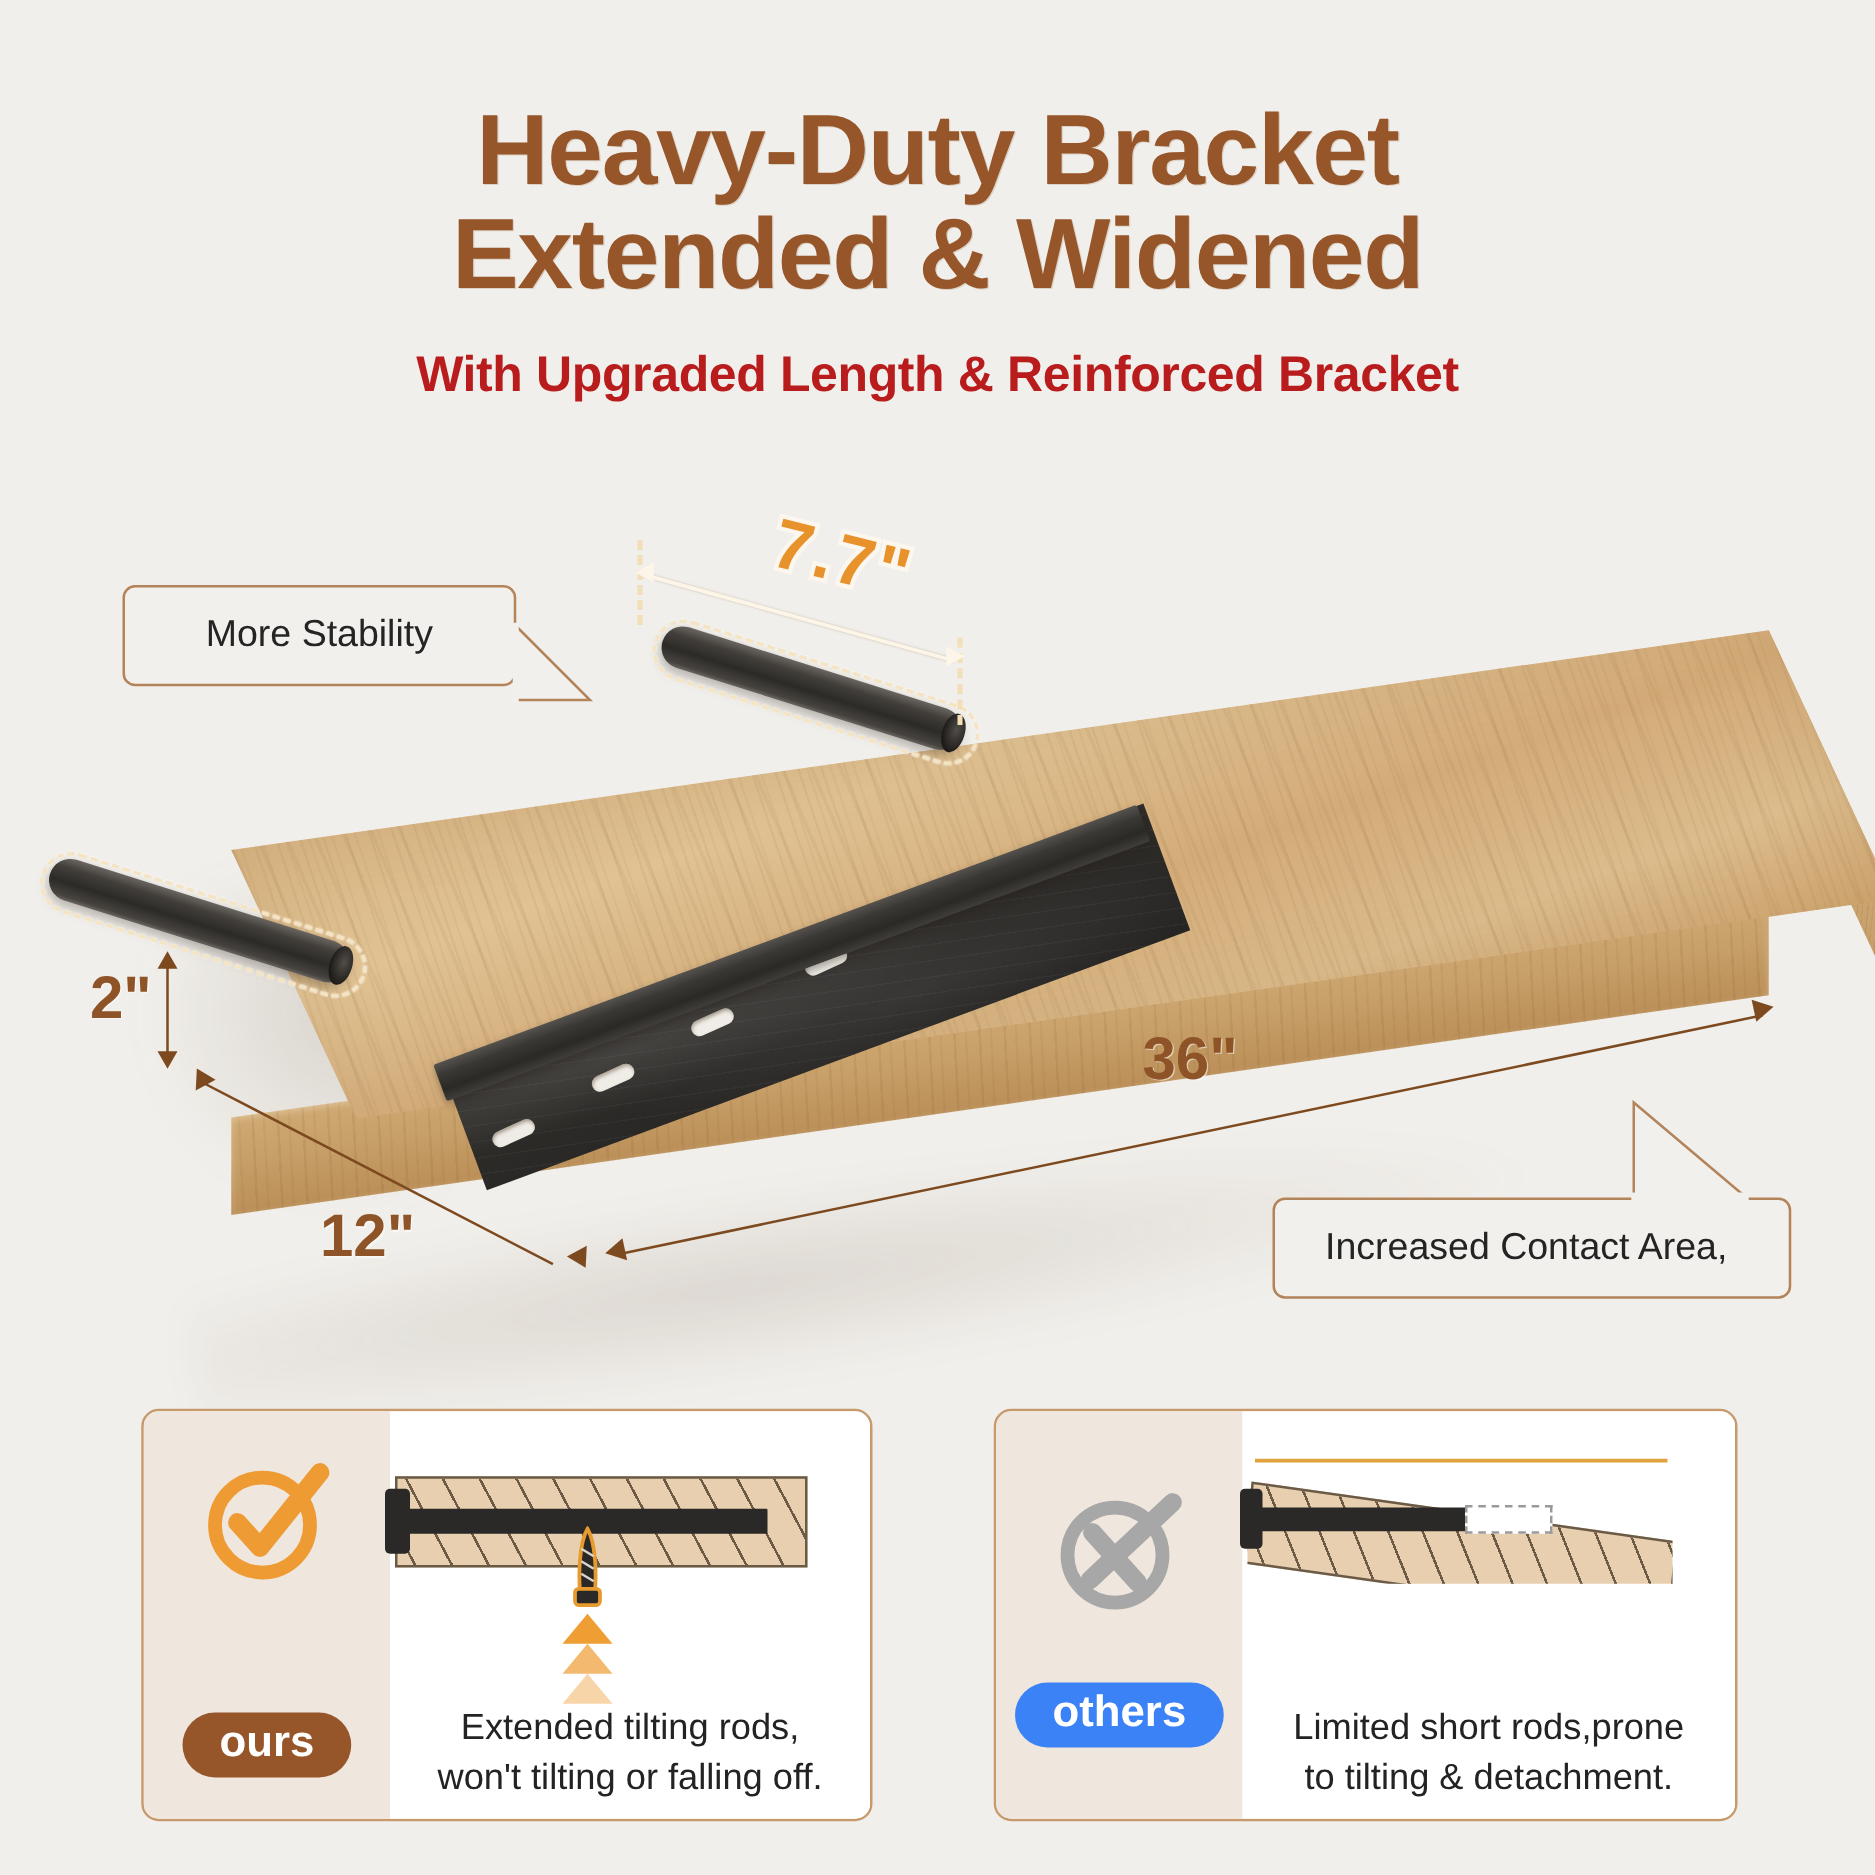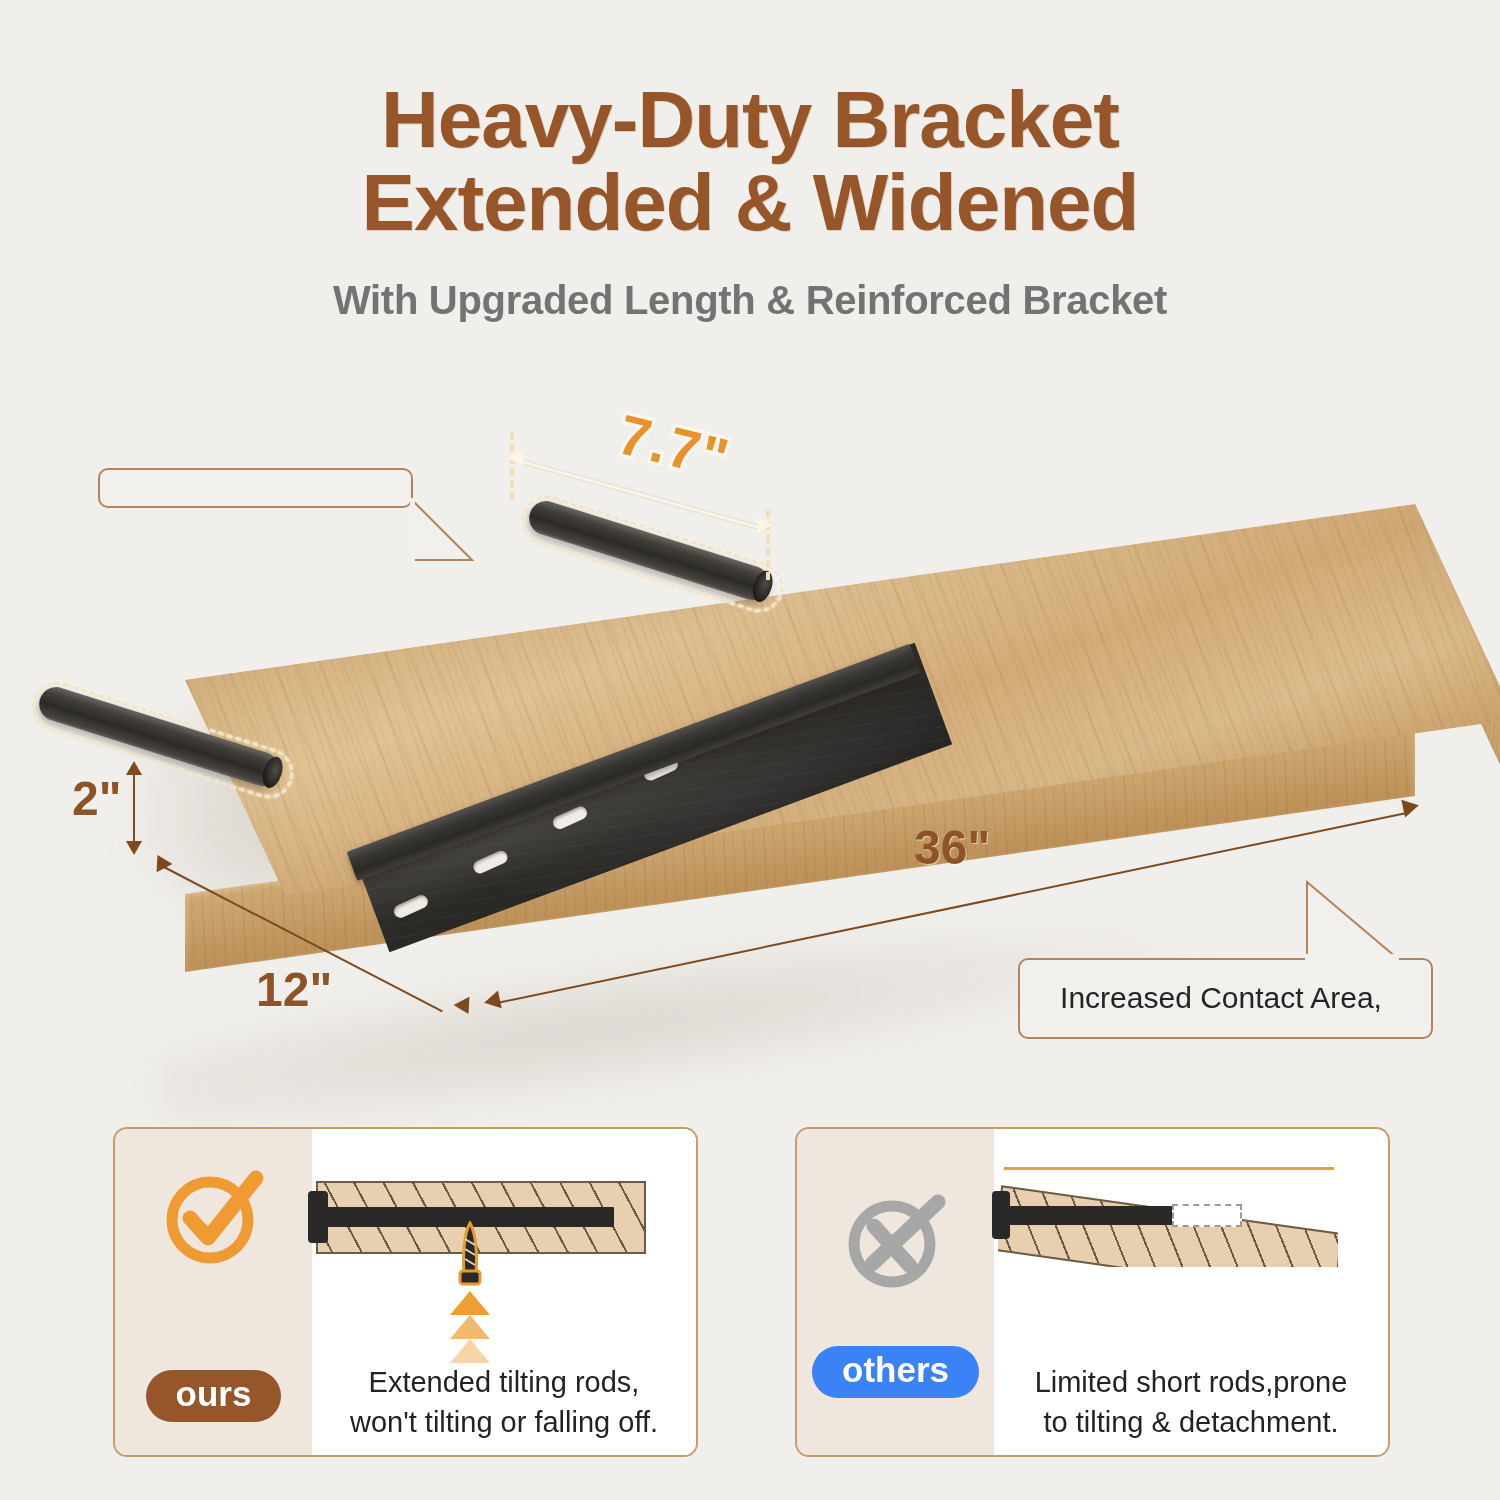--- a/index.html
+++ b/index.html
@@ -14,21 +14,21 @@
 
   
   .title-block { position: absolute; left: 0; top: 78px; width: 1500px; text-align: center; }
   .title {
     font-size: 80px; font-weight: 700; color: #96562a;
     letter-spacing: -1px; line-height: 1.04;
     text-shadow: 1px 1px 0 rgba(120,70,30,.18);
   }
   .subtitle {
     margin-top: 34px;
-    font-size: 40px; font-weight: 700; color: #737373;
+    font-size: 40px; font-weight: 700; color: #b91c1c;
     letter-spacing: -.3px;
   }
 
   
   .scene { position: absolute; left: 0; top: 380px; width: 1500px; height: 720px; }
 
   
   .shelf-shadow {
     position: absolute; left: 150px; top: 560px;
     width: 1090px; height: 150px;
@@ -264,20 +264,21 @@
   <div class="arrowhead" style="left:456px; top:620px; border-left:9px solid transparent; border-right:9px solid transparent; border-top:15px solid #7d4a20; transform:rotate(-28deg);"></div>
   <div class="dim-label dim-brown" style="left:256px; top:582px; font-size:48px;">12"</div>
 
   <div class="dim-line" style="left:492px; top:623px; width:938px; transform:rotate(-11.8deg);"></div>
   <div class="arrowhead" style="left:484px; top:612px; border-top:9px solid transparent; border-bottom:9px solid transparent; border-right:16px solid #7d4a20; transform:rotate(-12deg);"></div>
   <div class="arrowhead" style="left:1403px; top:418px; border-top:9px solid transparent; border-bottom:9px solid transparent; border-left:16px solid #7d4a20; transform:rotate(-12deg);"></div>
   <div class="dim-label dim-brown" style="left:914px; top:440px; font-size:48px;">36"</div>
 </div>
 
 <div class="bubble" style="left:98px; top:468px; width:315px;">
+  <div>More Stability</div>
 </div>
 <svg class="bubble-tail" width="90" height="90" style="left:410px; top:498px;">
   <polygon points="2,2 62,62 2,62" fill="#f2f0ec" stroke="#b3835a" stroke-width="2"></polygon>
   <rect x="0" y="0" width="5" height="64" fill="#f2f0ec"></rect>
 </svg>
 
 <div class="bubble" style="left:1018px; top:958px; width:415px;padding-left:13px;">
   <div>Increased Contact Area,</div>
 </div>
 <svg class="bubble-tail" width="130" height="90" style="left:1285px; top:880px;">

